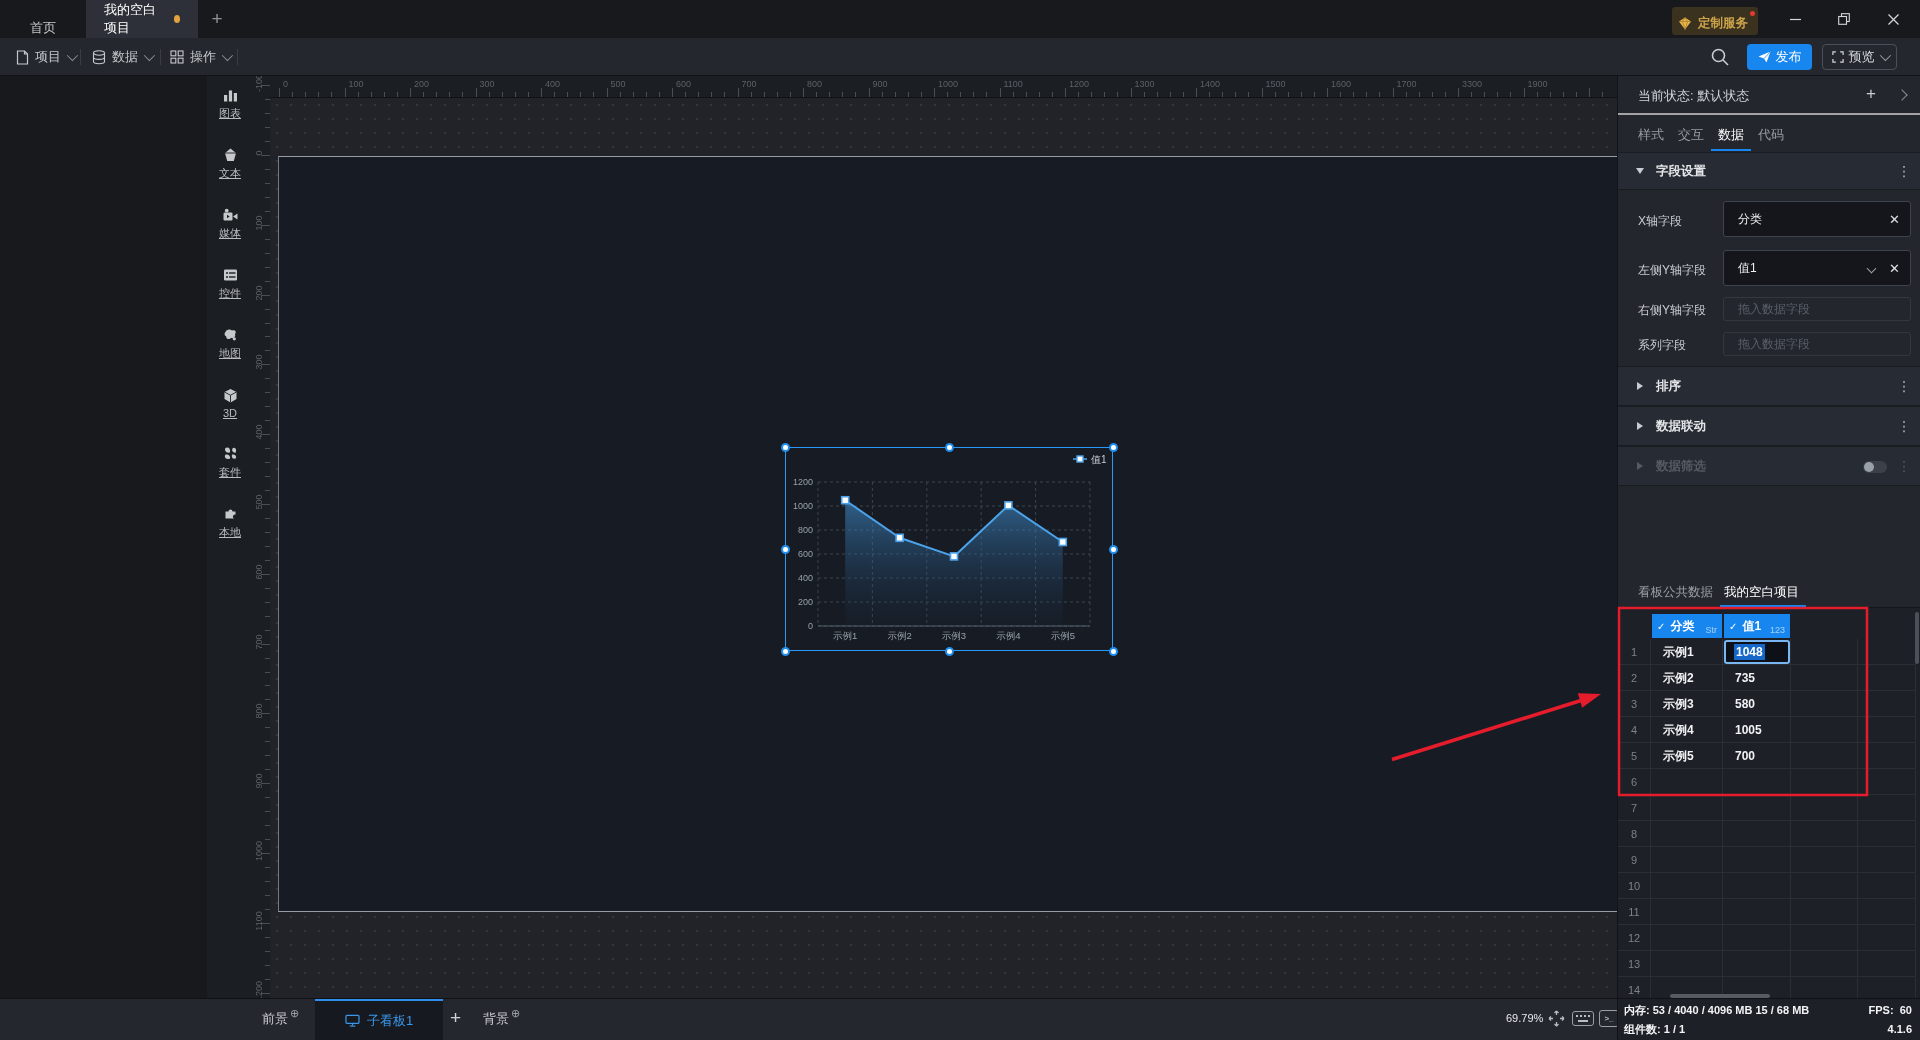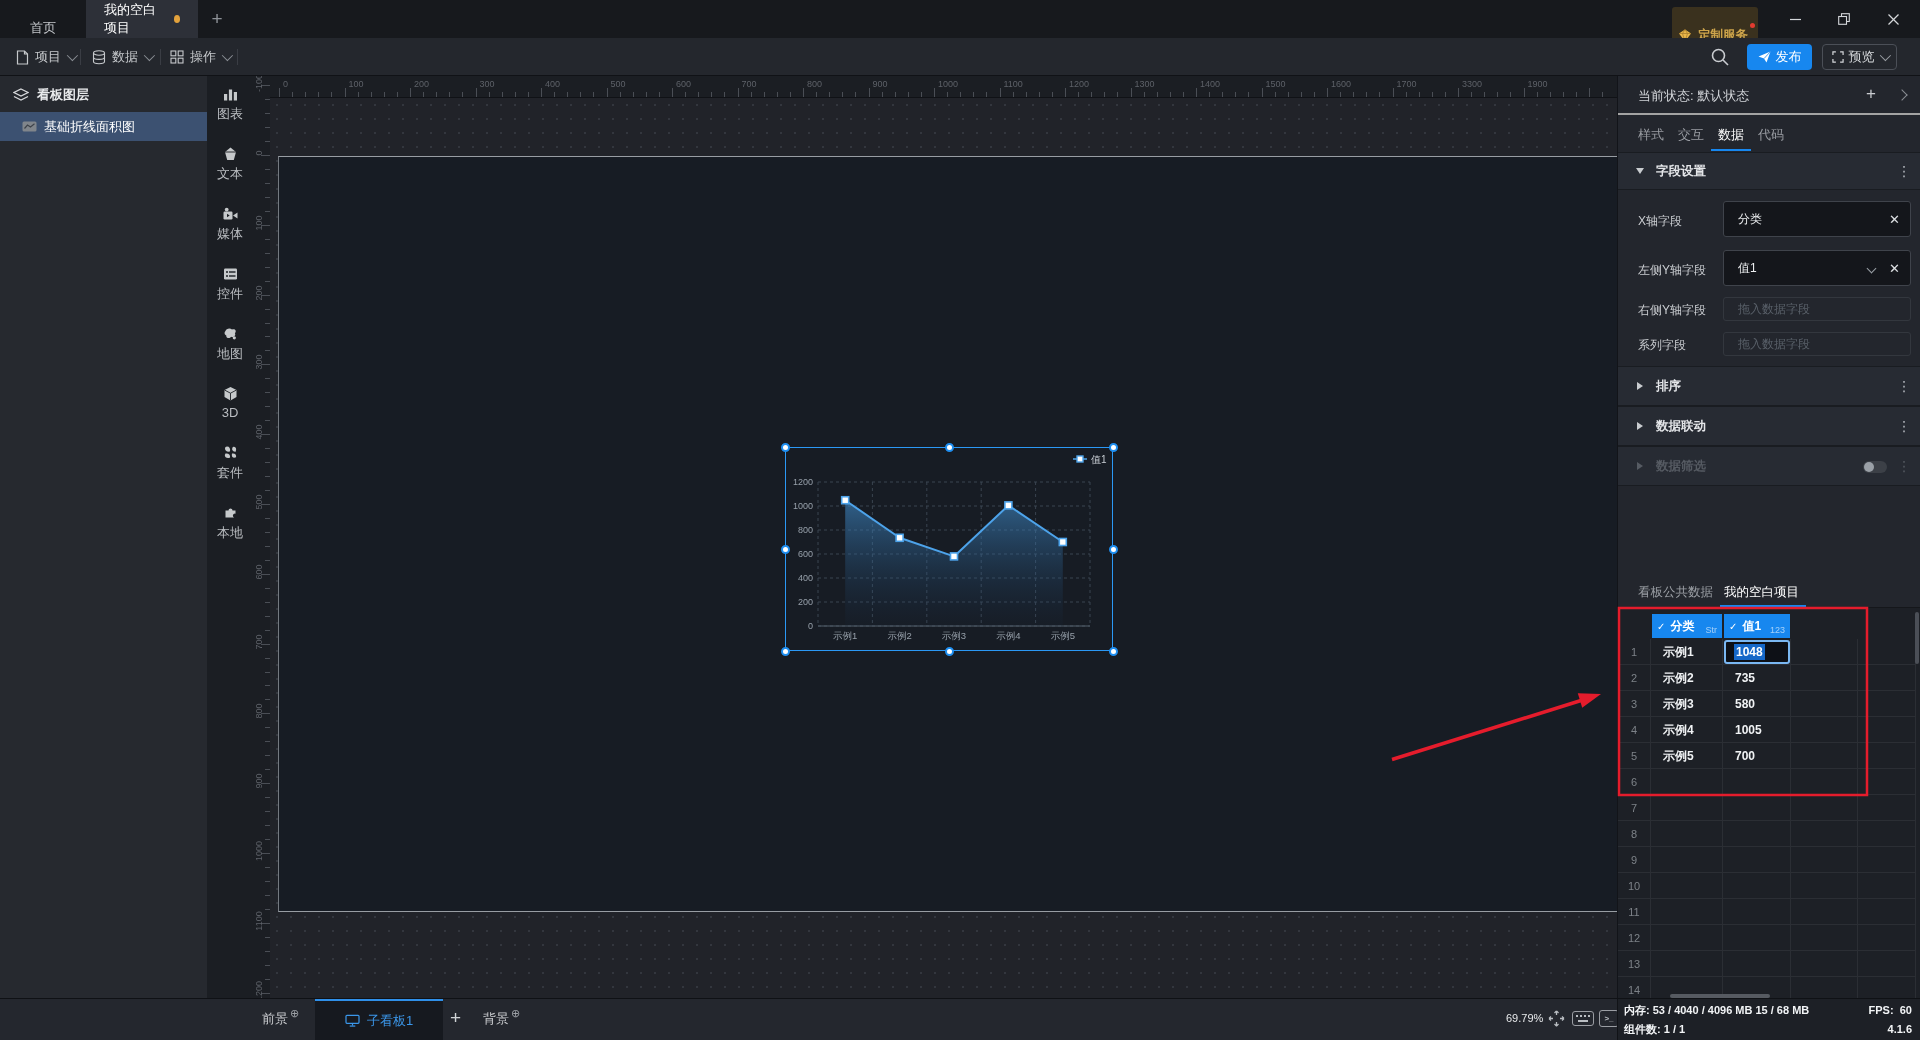--- a/index.html
+++ b/index.html
@@ -8,42 +8,42 @@
   .abs{position:absolute;}
   .flexc{display:flex;align-items:center;}
   svg{display:block;}
 
   
   #titlebar{left:0;top:0;width:1920px;height:38px;background:#17191d;}
   .tb-tab{height:38px;padding:0 18px;display:flex;align-items:center;gap:8px;font-size:13px;color:#c3c6ca;}
   .tb-tab.active{background:#2d3038;color:#fff;}
   .tab-dot{width:8px;height:8px;border-radius:50%;background:#e3a23c;}
   #new-tab{left:204px;top:7px;width:26px;height:24px;color:#8d9197;font-size:19px;display:flex;align-items:center;justify-content:center;}
-  #svc-badge{left:1672px;top:7px;height:24px;padding:16px 10px 0 6px;border-radius:3px;background:#3a311e;display:flex;align-items:center;gap:6px;}
+  #svc-badge{left:1672px;top:7px;height:24px;padding:4px 10px 0 6px;border-radius:3px;background:#3a311e;display:flex;align-items:center;gap:6px;}
   #svc-badge .txt{font-size:12.5px;color:#cda44b;font-weight:bold;position:relative;}
   #svc-badge .reddot{position:absolute;right:-7px;top:-4px;width:5px;height:5px;border-radius:50%;background:#e23b30;}
   .winbtn{top:0;width:47px;height:38px;display:flex;align-items:center;justify-content:center;color:#d4d7da;}
 
   
   #toolbar{left:0;top:38px;width:1920px;height:38px;background:#24272d;border-bottom:1px solid #101216;box-sizing:border-box;}
   .menu-item{top:38px;height:38px;display:flex;align-items:center;gap:6px;font-size:13px;color:#c6c9cc;}
   .chev{width:7px;height:7px;border-right:1.4px solid #8a8e94;border-bottom:1.4px solid #8a8e94;transform:rotate(45deg) translateY(-2px);}
   .tool-div{top:49px;width:1px;height:16px;background:#3a3d44;}
   #publish-btn{left:1747px;top:44px;width:65px;height:26px;background:#1787ef;border-radius:4px;display:flex;align-items:center;justify-content:center;gap:5px;color:#fff;font-size:13px;}
   #preview-btn{left:1822px;top:44px;width:75px;height:26px;border:1px solid #4b4f57;border-radius:4px;box-sizing:border-box;display:flex;align-items:center;justify-content:center;gap:5px;color:#d5d8db;font-size:13px;}
 
   
   #sidebar{left:0;top:76px;width:207px;height:922px;background:#26292f;}
   #sidebar-header{left:13px;top:10px;display:flex;align-items:center;gap:8px;font-size:13px;font-weight:bold;color:#e8eaec;}
   #layer-item{left:0;top:36px;width:207px;height:29px;background:#3c5171;display:flex;align-items:center;gap:7px;padding-left:22px;box-sizing:border-box;font-size:13px;color:#fff;}
 
   
   #dock{left:207px;top:76px;width:46px;height:922px;background:#1b1e23;}
   .dock-item{left:0;width:46px;height:48px;display:flex;flex-direction:column;align-items:center;justify-content:center;gap:3px;}
-  .dock-item .lbl{font-size:13px;color:#b9bcc0;}
+  .dock-item .lbl{font-size:11px;color:#b9bcc0;text-decoration:underline;}
 
   
   #ruler-h{left:270px;top:76px;width:1347px;height:22px;background:#1b1e23;border-bottom:1px solid #101216;box-sizing:border-box;overflow:hidden;}
   #ruler-v{left:253px;top:76px;width:17px;height:922px;background:#1b1e23;overflow:hidden;}
   #canvas-corner{left:253px;top:76px;width:17px;height:22px;background:#1b1e23;}
   #canvas-body{left:270px;top:98px;width:1347px;height:900px;background:#212329;
      background-image:radial-gradient(rgba(125,133,145,0.20) 1px,transparent 1.3px);background-size:14px 14px;overflow:hidden;}
   #artboard{left:8px;top:58px;width:1339px;height:756px;background:#171c24;
      border-top:1px solid rgba(195,200,206,0.75);border-left:1px solid rgba(195,200,206,0.55);border-bottom:1px solid rgba(195,200,206,0.75);box-sizing:border-box;}
   .rtick-h{position:absolute;bottom:0;width:1px;background:#4a4e55;}
@@ -192,36 +192,20 @@
     <span>发布</span>
   </div>
   <div class="abs" id="preview-btn">
     <svg width="12" height="12" viewBox="0 0 13 13">
       <path d="M1 4.2V1h3.2 M8.8 1H12v3.2 M12 8.8V12H8.8 M4.2 12H1V8.8" fill="none" stroke="#d5d8db" stroke-width="1.3"></path>
     </svg>
     <span>预览</span>
     <i class="chev" style="border-color:#9a9ea4;"></i>
   </div>
 
-  <div class="abs" id="sidebar">
-    <div class="abs" id="sidebar-header">
-      <svg width="16" height="14" viewBox="0 0 16 14">
-        <polygon points="8,1 15,4.5 8,8 1,4.5" fill="none" stroke="#d8dadd" stroke-width="1.2"></polygon>
-        <polyline points="1,8.5 8,12 15,8.5" fill="none" stroke="#d8dadd" stroke-width="1.2"></polyline>
-      </svg>
-      <span>看板图层</span>
-    </div>
-    <div class="abs" id="layer-item">
-      <svg width="15" height="11" viewBox="0 0 15 11">
-        <rect x="0.5" y="0.5" width="14" height="10" rx="1.5" fill="#80858b"></rect>
-        <polyline points="2.5,7.5 5.5,4 8.5,6 12.5,2.8" fill="none" stroke="#3e434a" stroke-width="1.2"></polyline>
-      </svg>
-      <span>基础折线面积图</span>
-    </div>
-  </div>
 
   <div class="abs" id="dock">
     <div class="abs dock-item" style="top:4px;">
       <svg width="17" height="16" viewBox="0 0 16 16">
         <rect x="1.5" y="8" width="3.2" height="6.5" fill="#c6c9cb"></rect>
           <rect x="6.4" y="3.5" width="3.2" height="11" fill="#c6c9cb"></rect>
           <rect x="11.3" y="6" width="3.2" height="8.5" fill="#c6c9cb"></rect>
       </svg>
       <span class="lbl">图表</span>
     </div>

